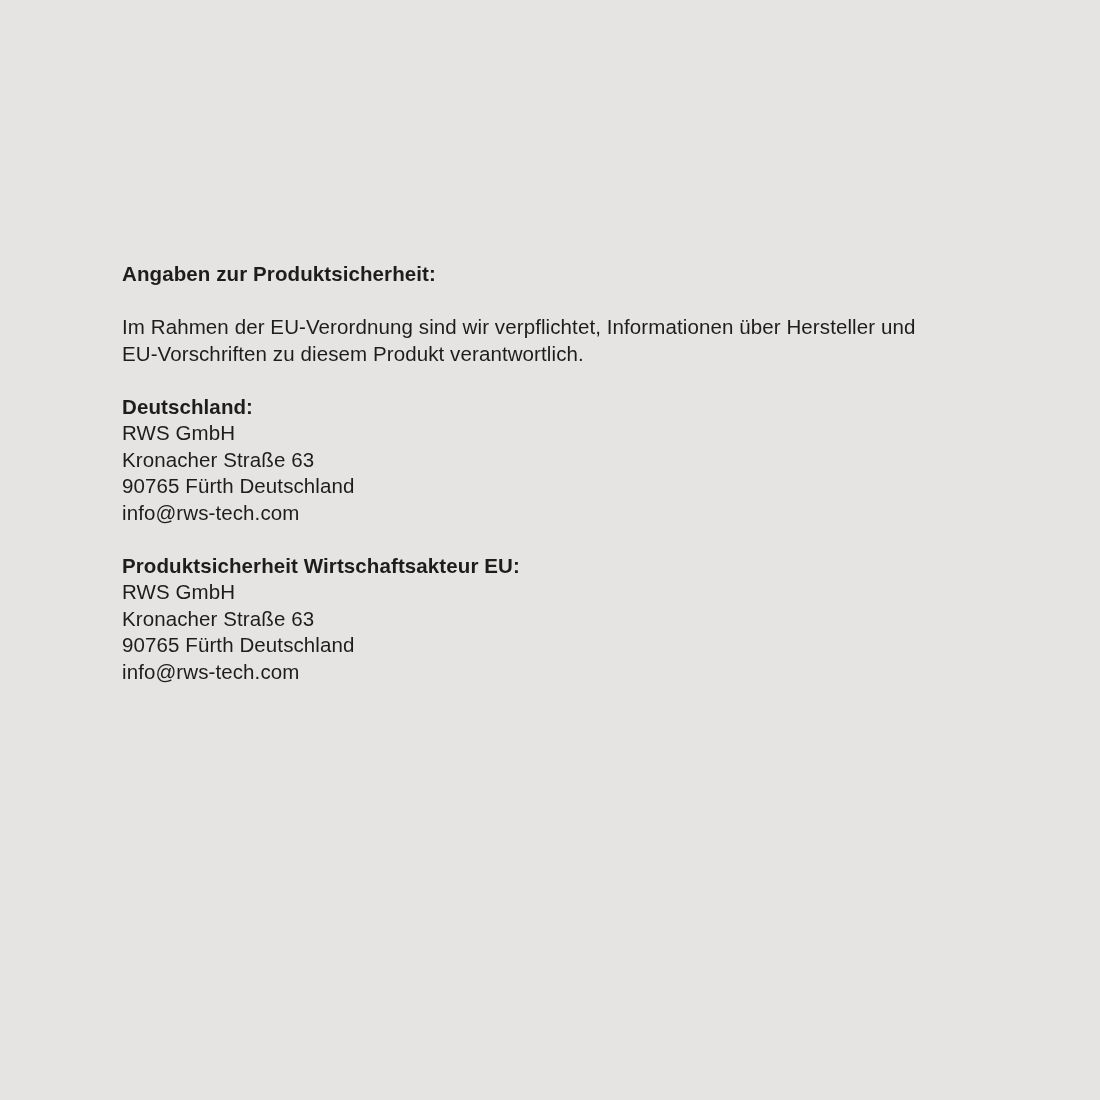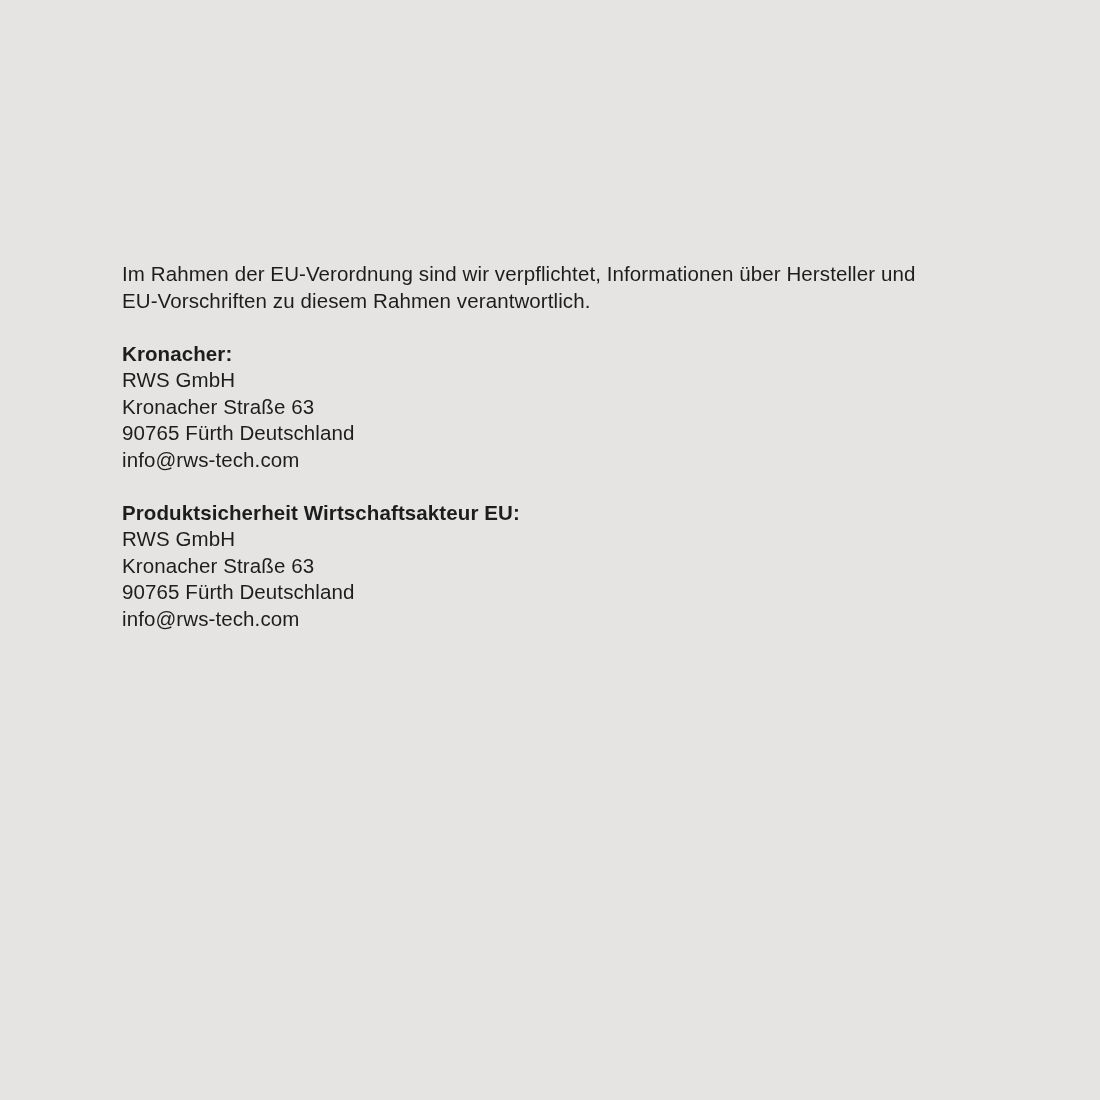--- a/index.html
+++ b/index.html
@@ -31,28 +31,29 @@
   }
   .line {
     white-space: nowrap;
   }
 </style>
 </head>
 <body>
 
 <div class="content">
 
+  <div class="block bold">Angaben zur Produktsicherheit:</div>
 
   <div class="block">
     <div class="line">Im Rahmen der EU-Verordnung sind wir verpflichtet, Informationen über Hersteller und</div>
-    <div class="line">EU-Vorschriften zu diesem Rahmen verantwortlich.</div>
+    <div class="line">EU-Vorschriften zu diesem Produkt verantwortlich.</div>
   </div>
 
   <div class="block">
-    <div class="line bold">Kronacher:</div>
+    <div class="line bold">Deutschland:</div>
     <div class="line">RWS GmbH</div>
     <div class="line">Kronacher Straße 63</div>
     <div class="line">90765 Fürth Deutschland</div>
     <div class="line">info@rws-tech.com</div>
   </div>
 
   <div class="block">
     <div class="line bold">Produktsicherheit Wirtschaftsakteur EU:</div>
     <div class="line">RWS GmbH</div>
     <div class="line">Kronacher Straße 63</div>

